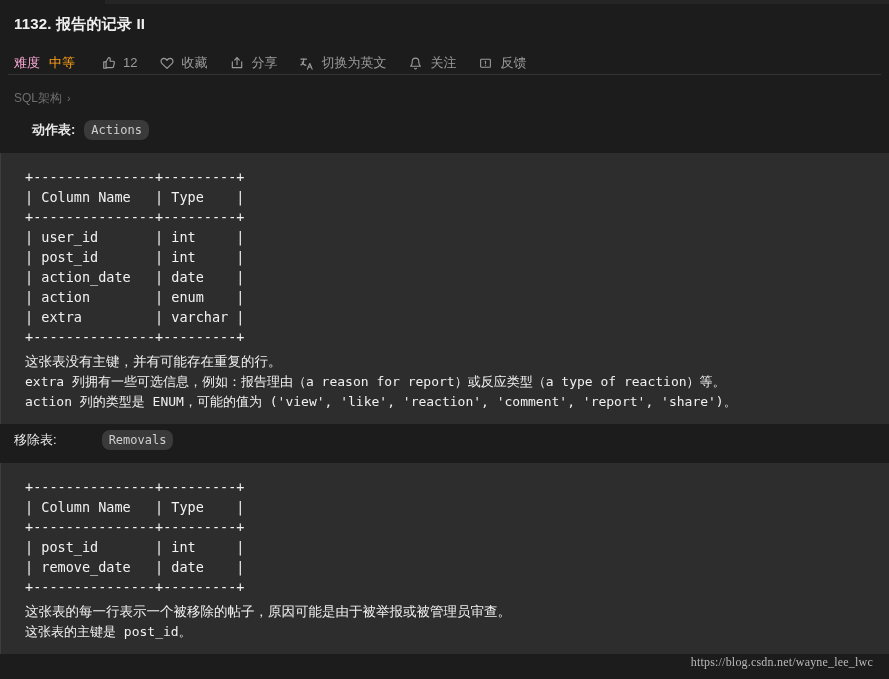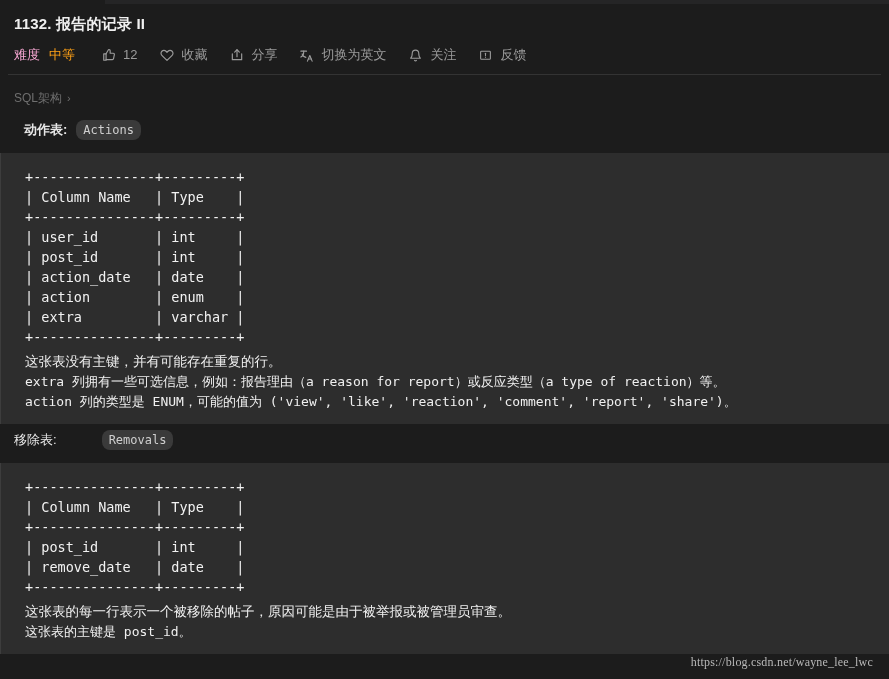--- a/index.html
+++ b/index.html
@@ -35,21 +35,21 @@
   
   .header {
     padding: 14px 14px 0 14px;
   }
   .title {
     font-size: 15px;
     font-weight: bold;
     color: #f0f0f0;
     letter-spacing: 0.2px;
     line-height: 20px;
-    margin: 0 0 11px 0;
+    margin: 0 0 19px 0;
   }
   .meta-row {
     display: flex;
     align-items: center;
     font-size: 13px;
     line-height: 16px;
     color: #9b9b9b;
     height: 20px;
   }
   .meta-item {
@@ -99,21 +99,21 @@
     line-height: 16px;
   }
   .breadcrumb .chev {
     display: inline-block;
     margin-left: 5px;
     font-size: 11px;
     color: #6f6f6f;
   }
 
   .table-head {
-    padding: 14px 14px 0 24px;
+    padding: 14px 14px 0 32px;
     font-size: 13px;
     line-height: 20px;
     color: #dcdcdc;
     display: flex;
     align-items: center;
   }
   .table-head .lbl { font-weight: bold; color: #e6e6e6; }
   .code-chip {
     display: inline-block;
     margin-left: 9px;

